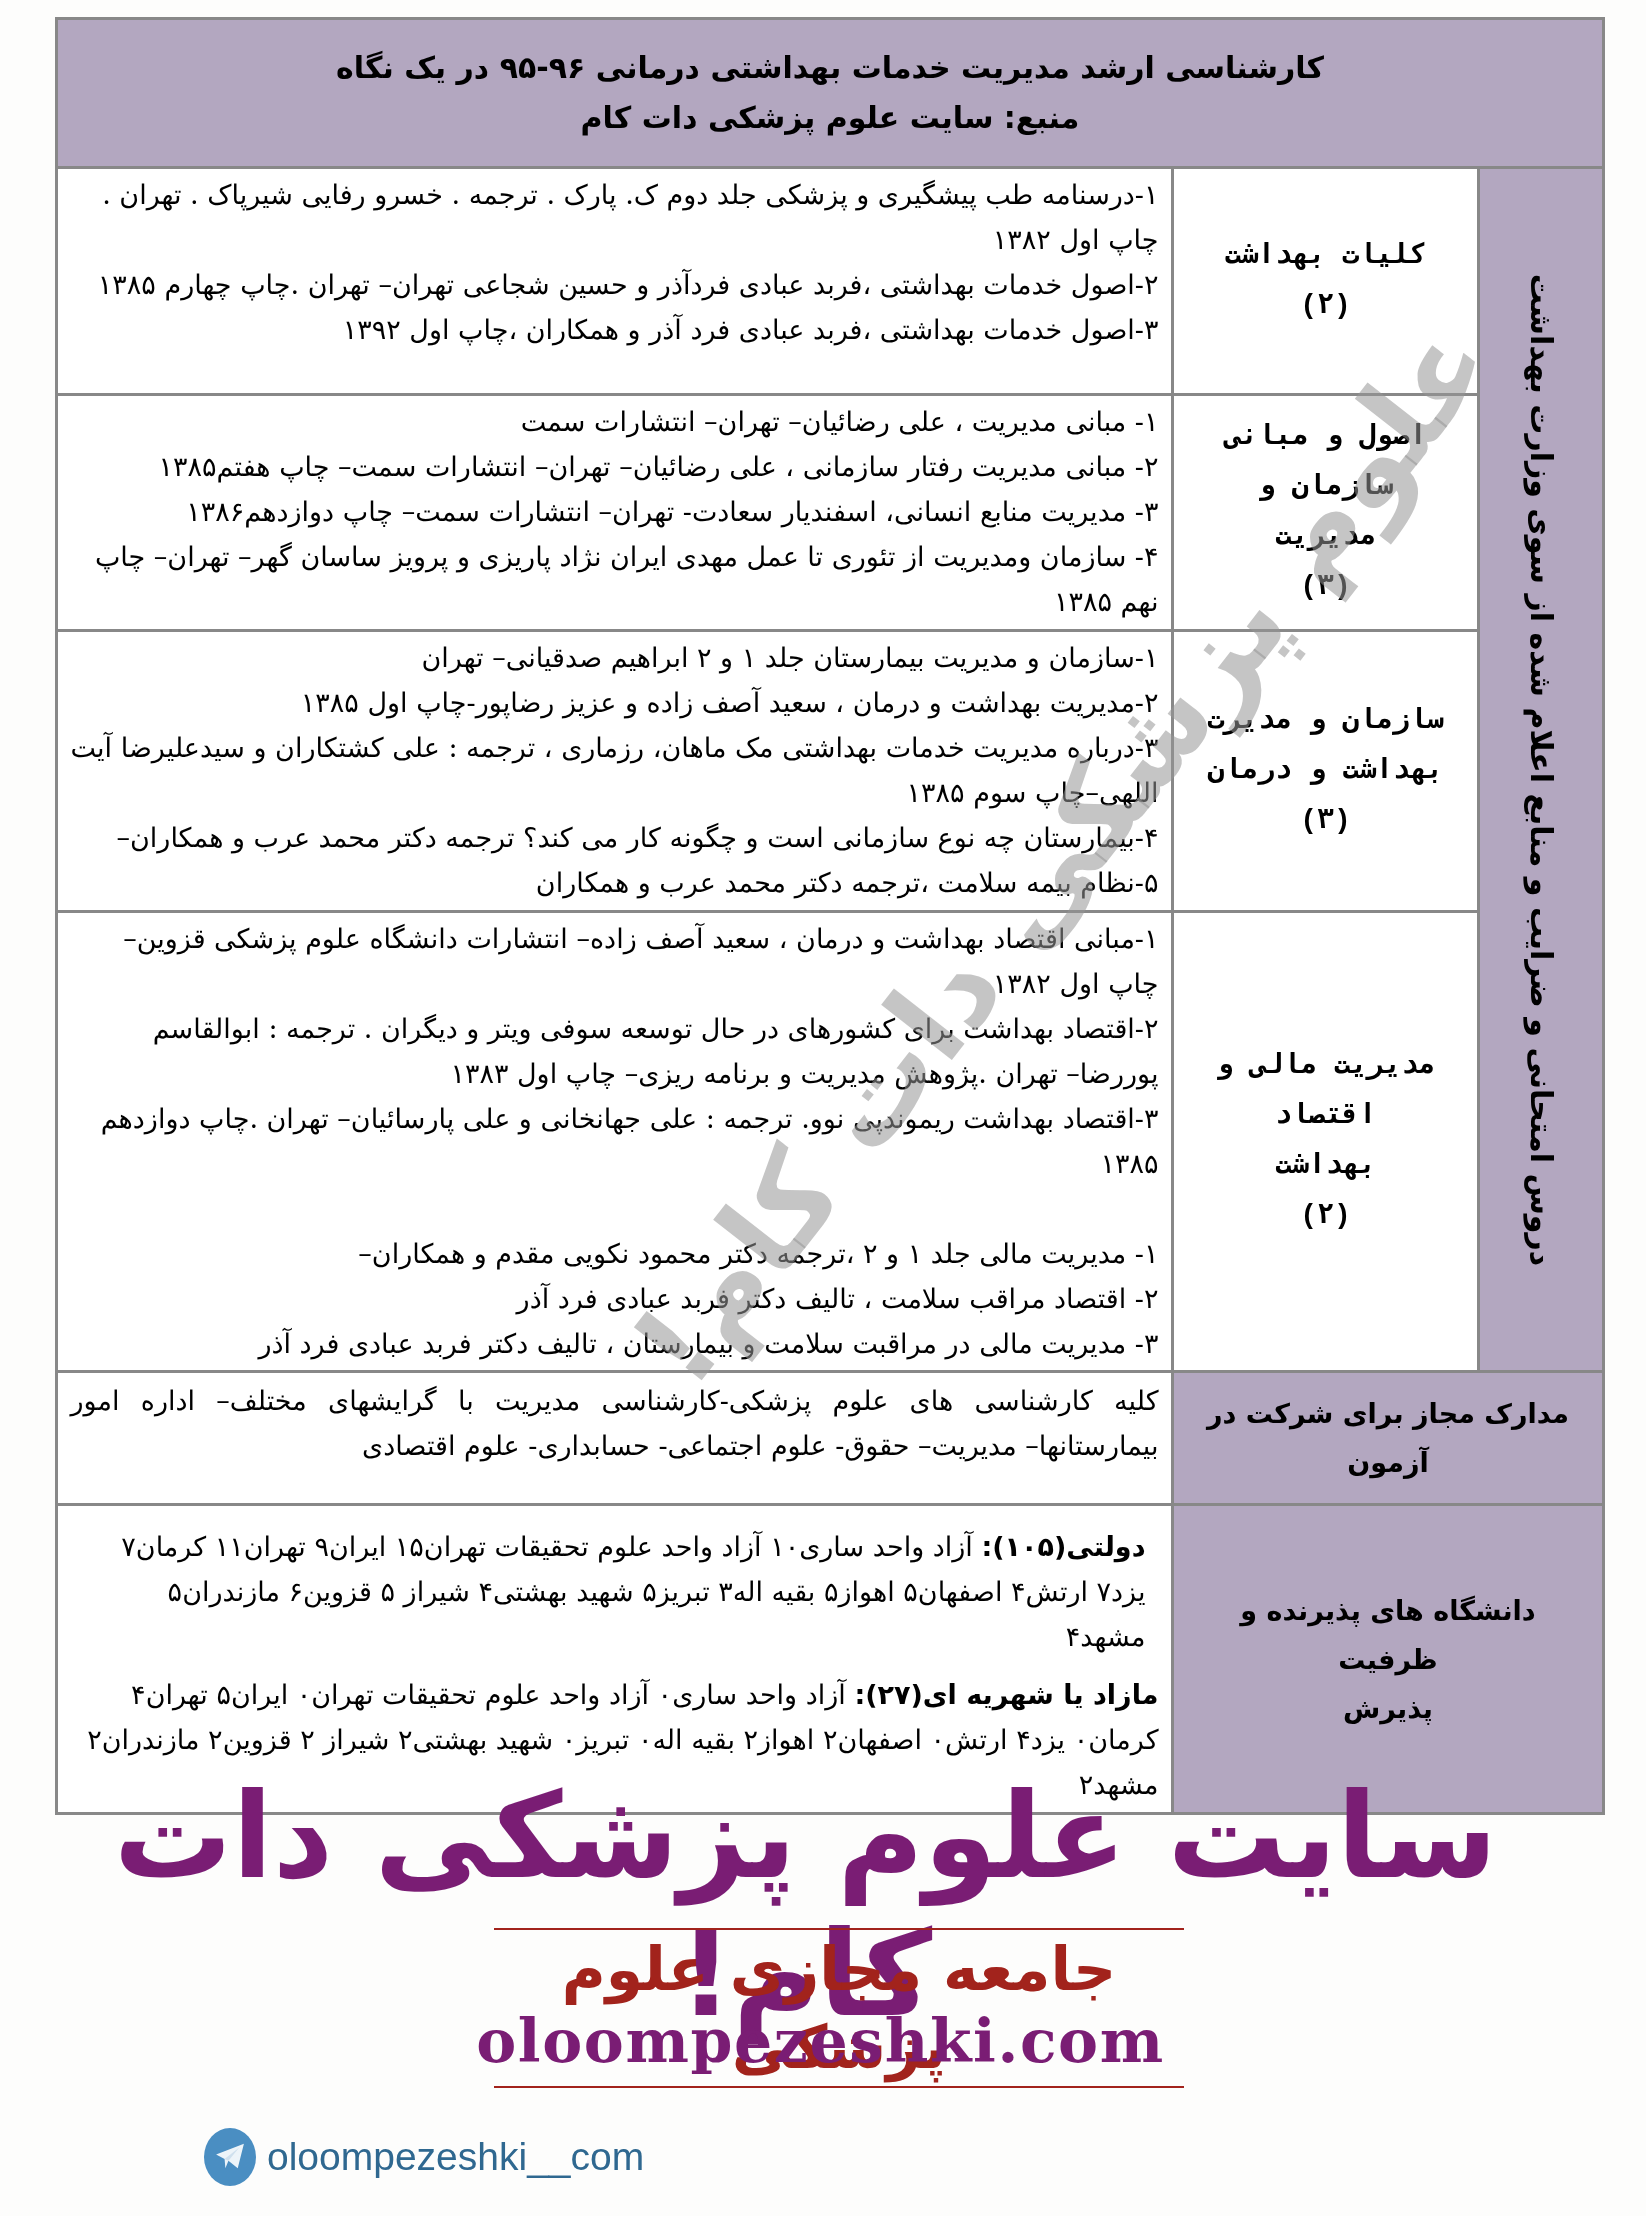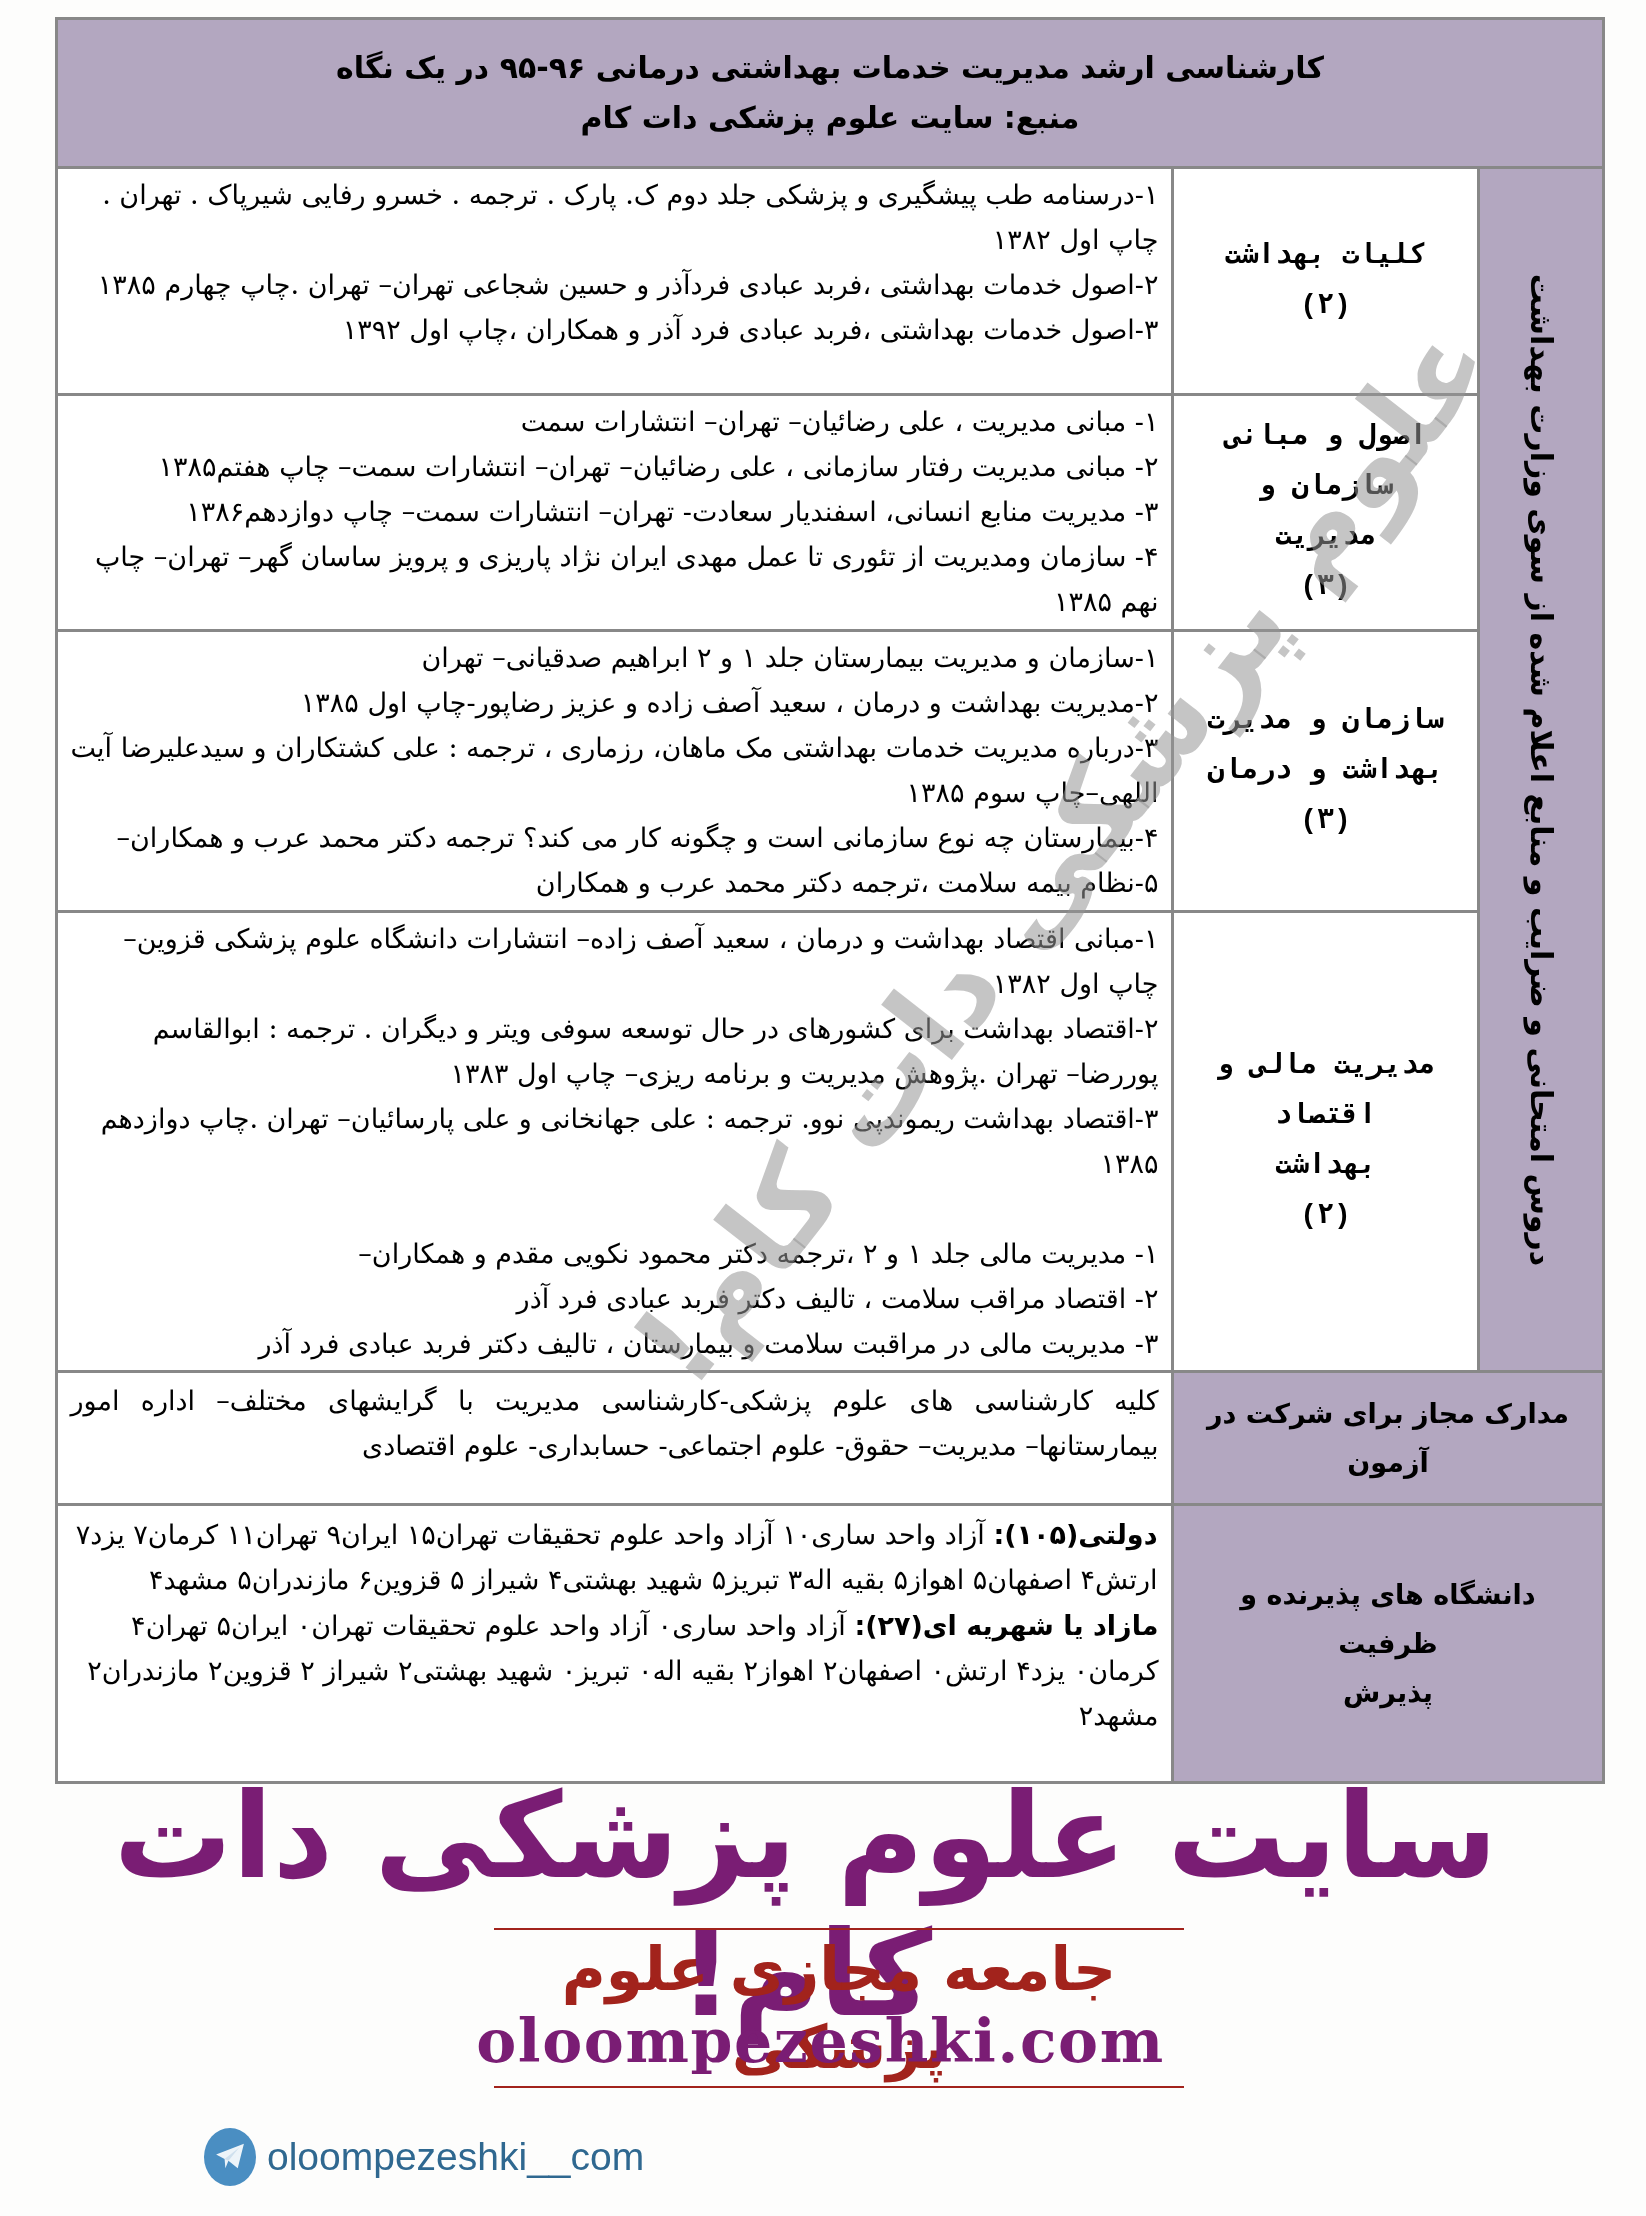--- a/index.html
+++ b/index.html
@@ -118,21 +118,21 @@
     <tr class="row5">
       <td class="lav" colspan="2">مدارک مجاز برای شرکت در آزمون</td>
       <td class="docs">کلیه کارشناسی های علوم پزشکی-کارشناسی مدیریت با گرایشهای مختلف– اداره امور بیمارستانها– مدیریت– حقوق- علوم اجتماعی- حسابداری- علوم اقتصادی</td>
     </tr>
     <tr class="row6">
       <td class="lav" colspan="2">
         <span style="display:block">دانشگاه های پذیرنده و ظرفیت</span>
         <span style="display:block">پذیرش</span>
       </td>
       <td class="unis">
-        <p style="margin:1px"><b>دولتی(۱۰۵):</b><span> آزاد واحد ساری۱۰ آزاد واحد علوم تحقیقات تهران۱۵ ایران۹ تهران۱۱ کرمان۷ یزد۷ ارتش۴ اصفهان۵ اهواز۵ بقیه اله۳ تبریز۵ شهید بهشتی۴ شیراز  ۵ قزوین۶ مازندران۵ مشهد۴</span></p>
+        <p style="margin:13px"><b>دولتی(۱۰۵):</b><span> آزاد واحد ساری۱۰ آزاد واحد علوم تحقیقات تهران۱۵ ایران۹ تهران۱۱ کرمان۷ یزد۷ ارتش۴ اصفهان۵ اهواز۵ بقیه اله۳ تبریز۵ شهید بهشتی۴ شیراز  ۵ قزوین۶ مازندران۵ مشهد۴</span></p>
         <p style="margin:0"><b>مازاد یا شهریه ای(۲۷):</b><span> آزاد واحد ساری۰ آزاد واحد علوم تحقیقات تهران۰ ایران۵ تهران۴ کرمان۰ یزد۴ ارتش۰ اصفهان۲ اهواز۲ بقیه اله۰ تبریز۰ شهید بهشتی۲ شیراز  ۲ قزوین۲ مازندران۲ مشهد۲</span></p>
       </td>
     </tr>
   </tbody>
     </table>
 </div>
 
 <div class="watermark">علوم پزشکی دات کام!</div>
 
 <div class="footer-title">سایت علوم پزشکی دات کام!</div>

